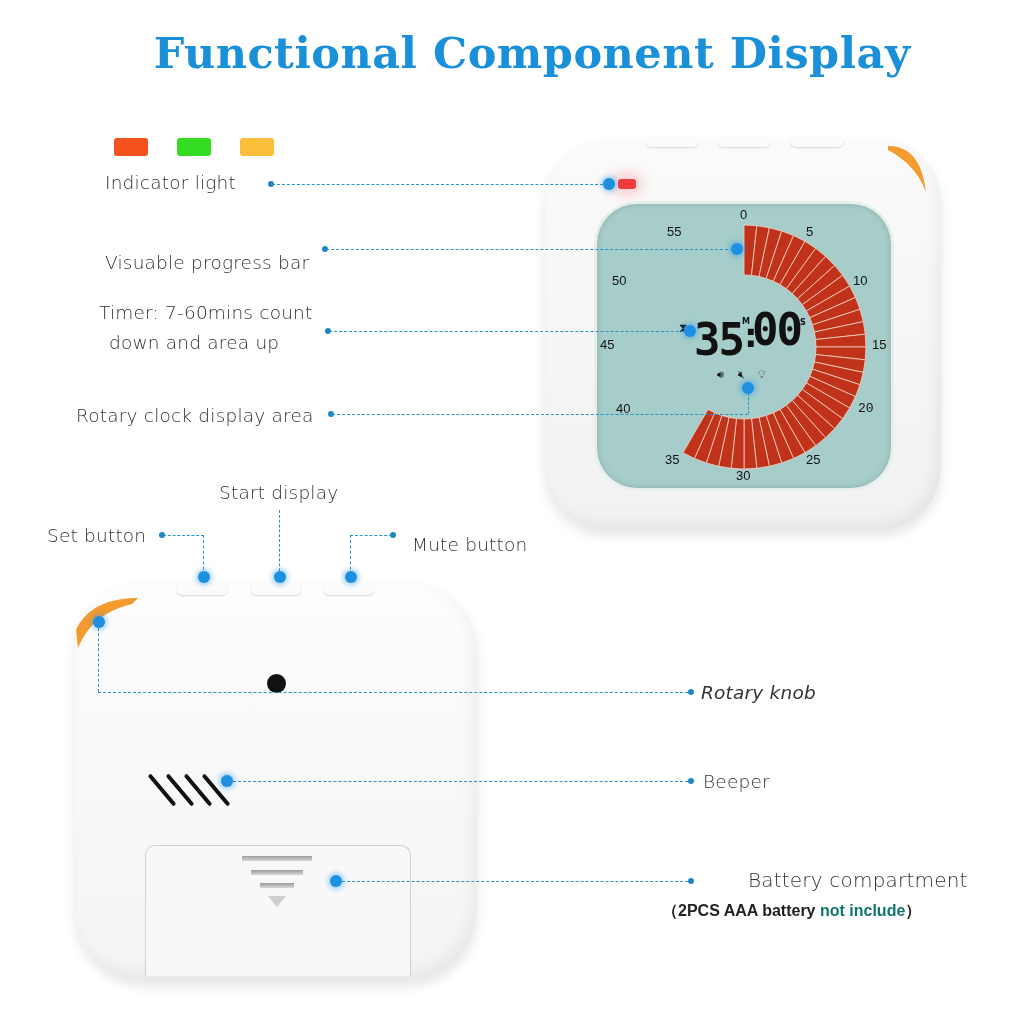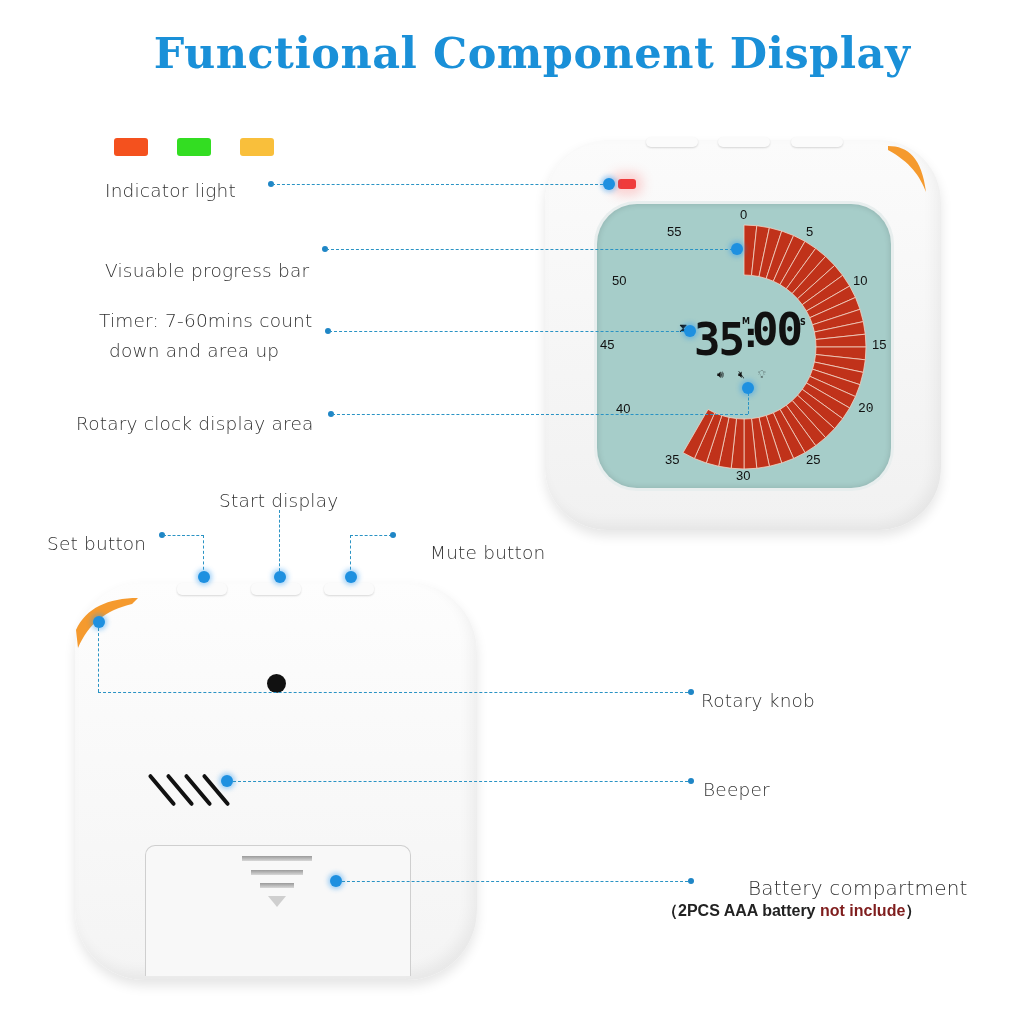--- a/index.html
+++ b/index.html
@@ -1,21 +1,21 @@
 <!DOCTYPE html>
 <html><head>
 <meta charset="utf-8">
 <style>
   html, body { margin:0; padding:0; background:#ffffff; }
   body { width:1024px; height:1024px; position:relative; overflow:hidden;
          font-family:"DejaVu Sans", sans-serif; color:#333; }
   .abs { position:absolute; }
   .title { left:0; top:28px; width:1064px; text-align:center; font-family:"DejaVu Serif", serif;
            font-weight:bold; font-size:43px; color:#1a90d8; letter-spacing:0.5px; }
-  .lbl { font-size:18.5px; color:#333; white-space:nowrap; font-weight:300; letter-spacing:0.2px;margin-top:8px;}
+  .lbl { font-size:18.5px; color:#333; white-space:nowrap; font-weight:300; letter-spacing:0.2px;}
   .swatch { width:34px; height:18px; border-radius:3px; }
   .dash { border-top:1.6px dashed #2a93c4; height:0; }
   .vdash { border-left:1.6px dashed #2a93c4; width:0; }
   .dot { width:6px; height:6px; border-radius:50%; background:#1f86c6; }
   .bigdot { width:12px; height:12px; border-radius:50%; background:#1e90e0; box-shadow:0 0 5px 2px rgba(40,150,240,0.45); }
   
   .front { left:545px; top:140px; width:396px; height:390px; border-radius:62px; background:linear-gradient(180deg,#fbfbfb,#f1f1f1);
            box-shadow: 0 6px 12px rgba(0,0,0,0.10), inset -6px -6px 14px rgba(0,0,0,0.05); }
   .screen { left:597px; top:204px; width:294px; height:284px; border-radius:40px; background:#a6cdc9;
             box-shadow: inset 0 0 6px rgba(0,0,0,0.15), 0 0 0 3px #e8eeee; }
@@ -156,36 +156,36 @@
 <div class="abs lbl" style="left:219px;top:482px;">Start display</div>
 <div class="abs vdash" style="left:279px;top:510px;height:66px;"></div>
 <div class="abs bigdot" style="left:274px;top:571px;"></div>
 
 <div class="abs lbl" style="left:47px;top:525px;">Set button</div>
 <div class="abs dot" style="left:159px;top:532px;"></div>
 <div class="abs dash" style="left:163px;top:535px;width:41px;"></div>
 <div class="abs vdash" style="left:203px;top:535px;height:40px;"></div>
 <div class="abs bigdot" style="left:198px;top:571px;"></div>
 
-<div class="abs lbl" style="left:430px;top:534px;">Mute button</div>
+<div class="abs lbl" style="left:412px;top:534px;">Mute button</div>
 <div class="abs dash" style="left:350px;top:535px;width:42px;"></div>
 <div class="abs dot" style="left:390px;top:532px;"></div>
 <div class="abs vdash" style="left:350px;top:535px;height:40px;"></div>
 <div class="abs bigdot" style="left:345px;top:571px;"></div>
 
 <div class="abs bigdot" style="left:93px;top:616px;"></div>
 <div class="abs vdash" style="left:98px;top:628px;height:64px;"></div>
 <div class="abs dash" style="left:98px;top:692px;width:590px;"></div>
 <div class="abs dot" style="left:688px;top:689px;"></div>
-<div class="abs lbl" style="left:701px;top:682px;">Rotary knob</div>
+<div class="abs lbl" style="left:701px;top:682px;font-style:italic;">Rotary knob</div>
 
 <div class="abs bigdot" style="left:221px;top:775px;"></div>
 <div class="abs dash" style="left:233px;top:781px;width:455px;"></div>
 <div class="abs dot" style="left:688px;top:778px;"></div>
 <div class="abs lbl" style="left:703px;top:771px;">Beeper</div>
 
 <div class="abs bigdot" style="left:330px;top:875px;"></div>
 <div class="abs dash" style="left:342px;top:881px;width:346px;"></div>
 <div class="abs dot" style="left:688px;top:878px;"></div>
 <div class="abs lbl" style="left:748px;top:868px;font-size:20px;">Battery compartment</div>
 <div class="abs" style="left:662px;top:901px;font-family:'Liberation Sans',sans-serif;font-weight:bold;font-size:16px;color:#222;white-space:nowrap;">
-  <span>（2PCS AAA battery </span><span style="color:#7f1d1d;">not include</span><span>）</span>
+  <span>（2PCS AAA battery </span><span style="color:#0f766e;">not include</span><span>）</span>
 </div>
 
 </body></html>

